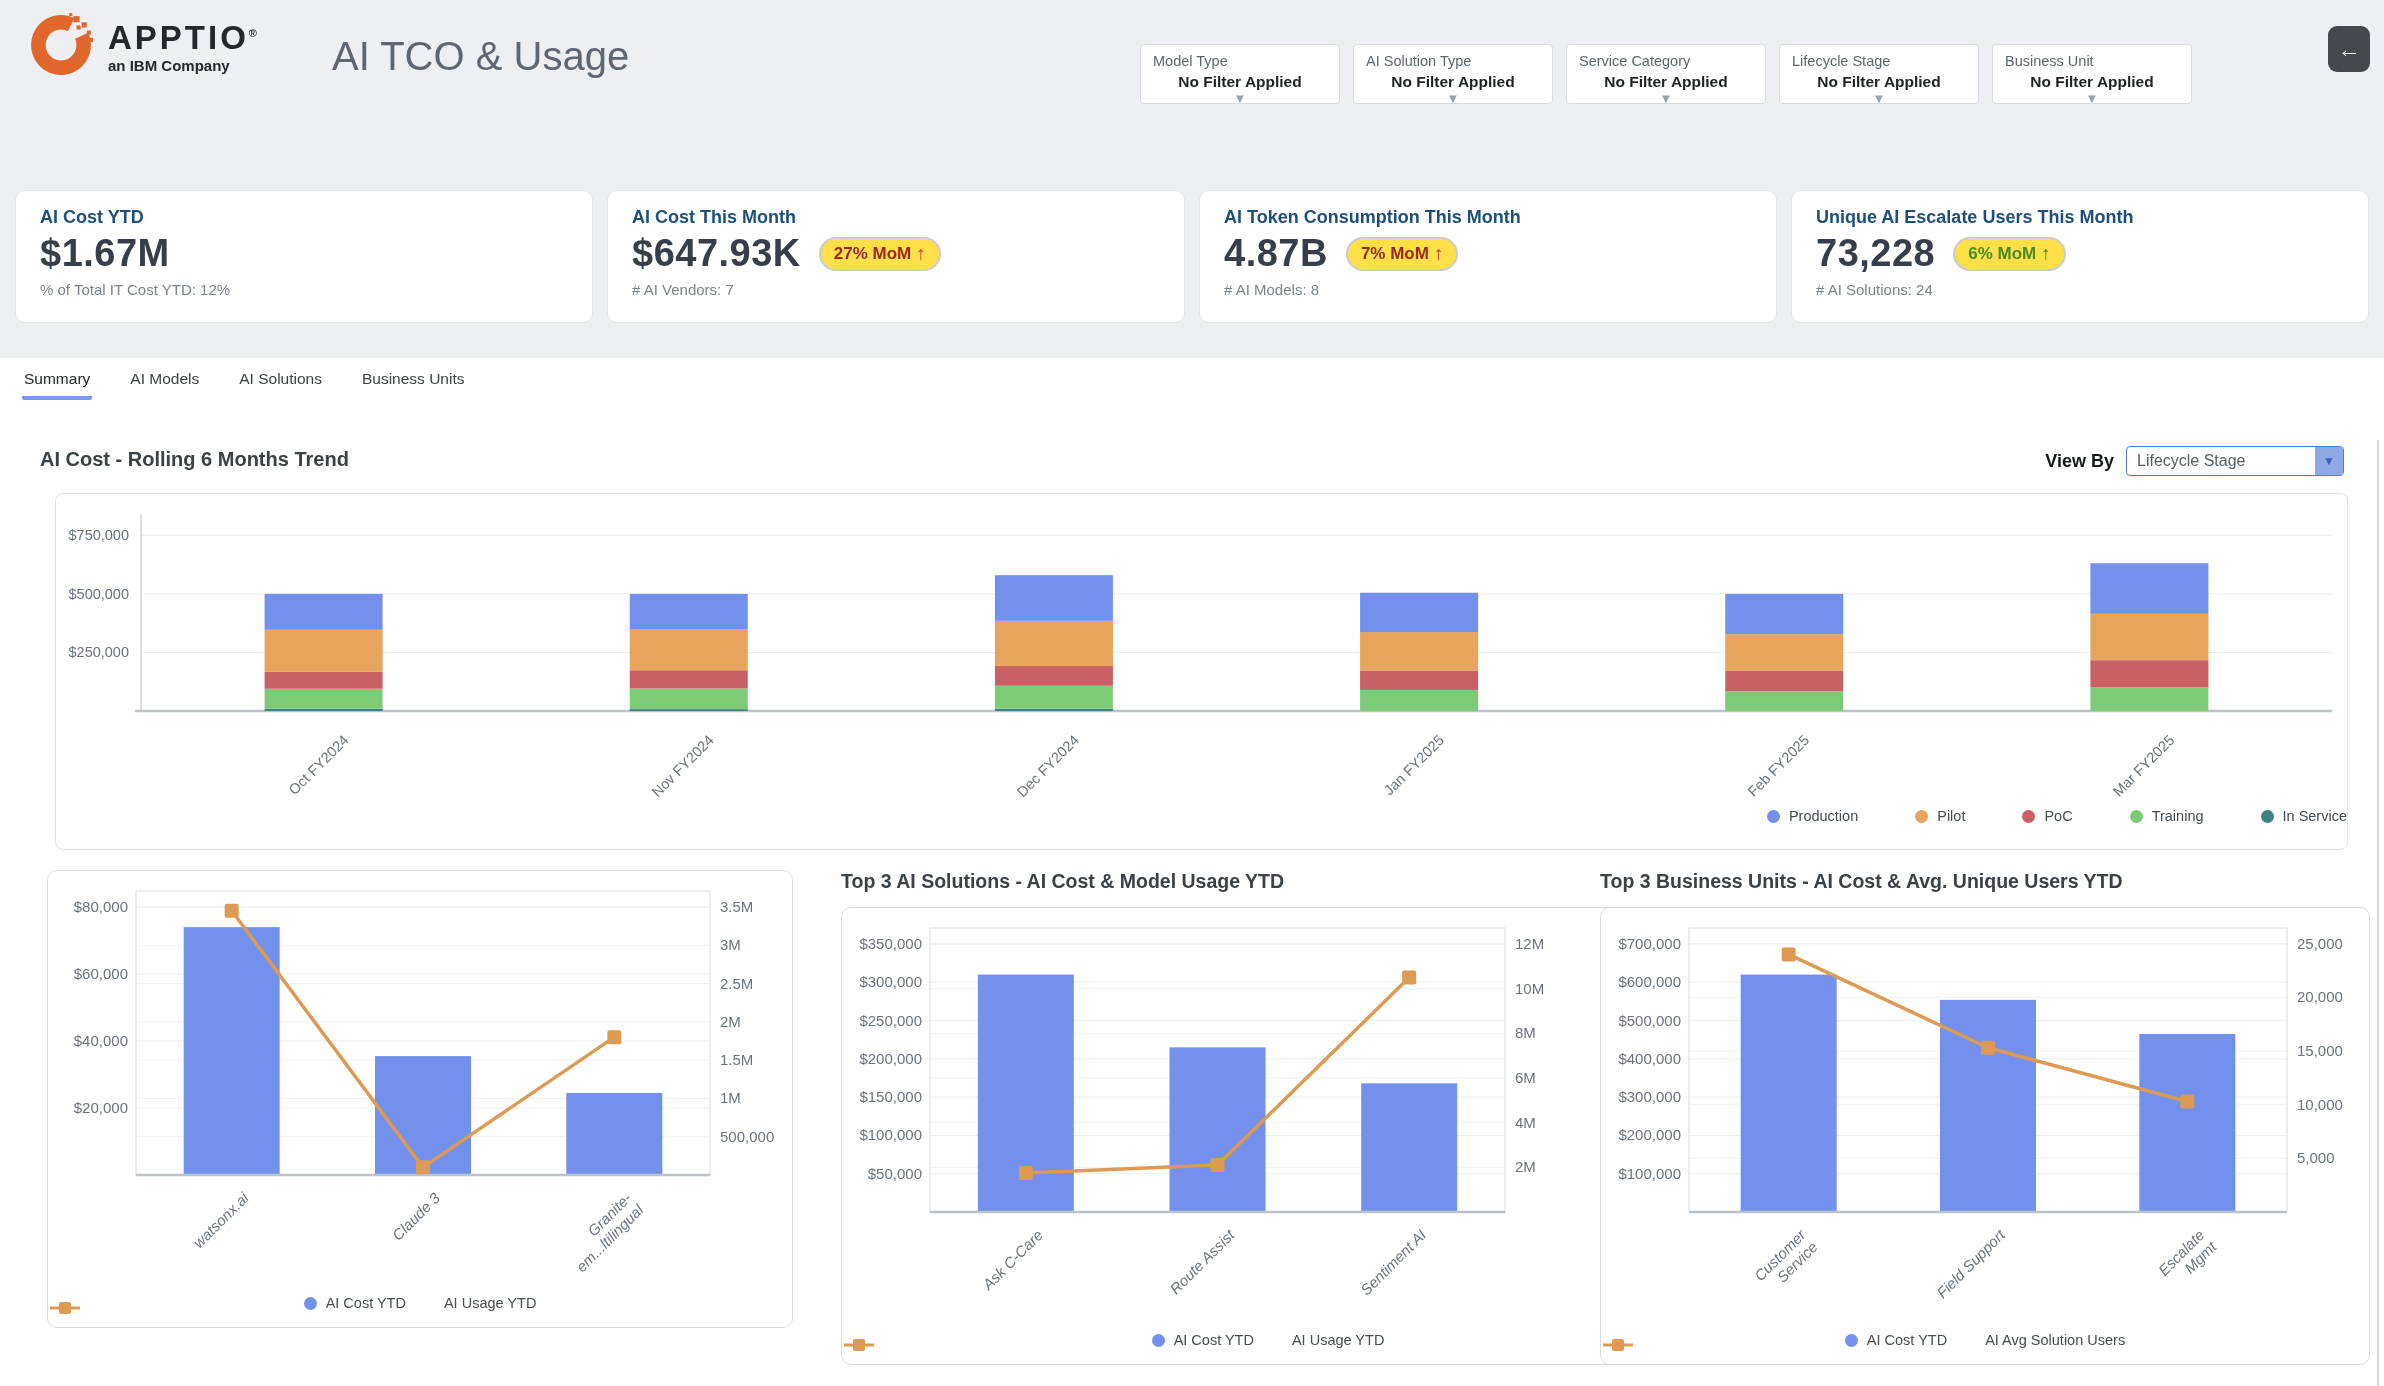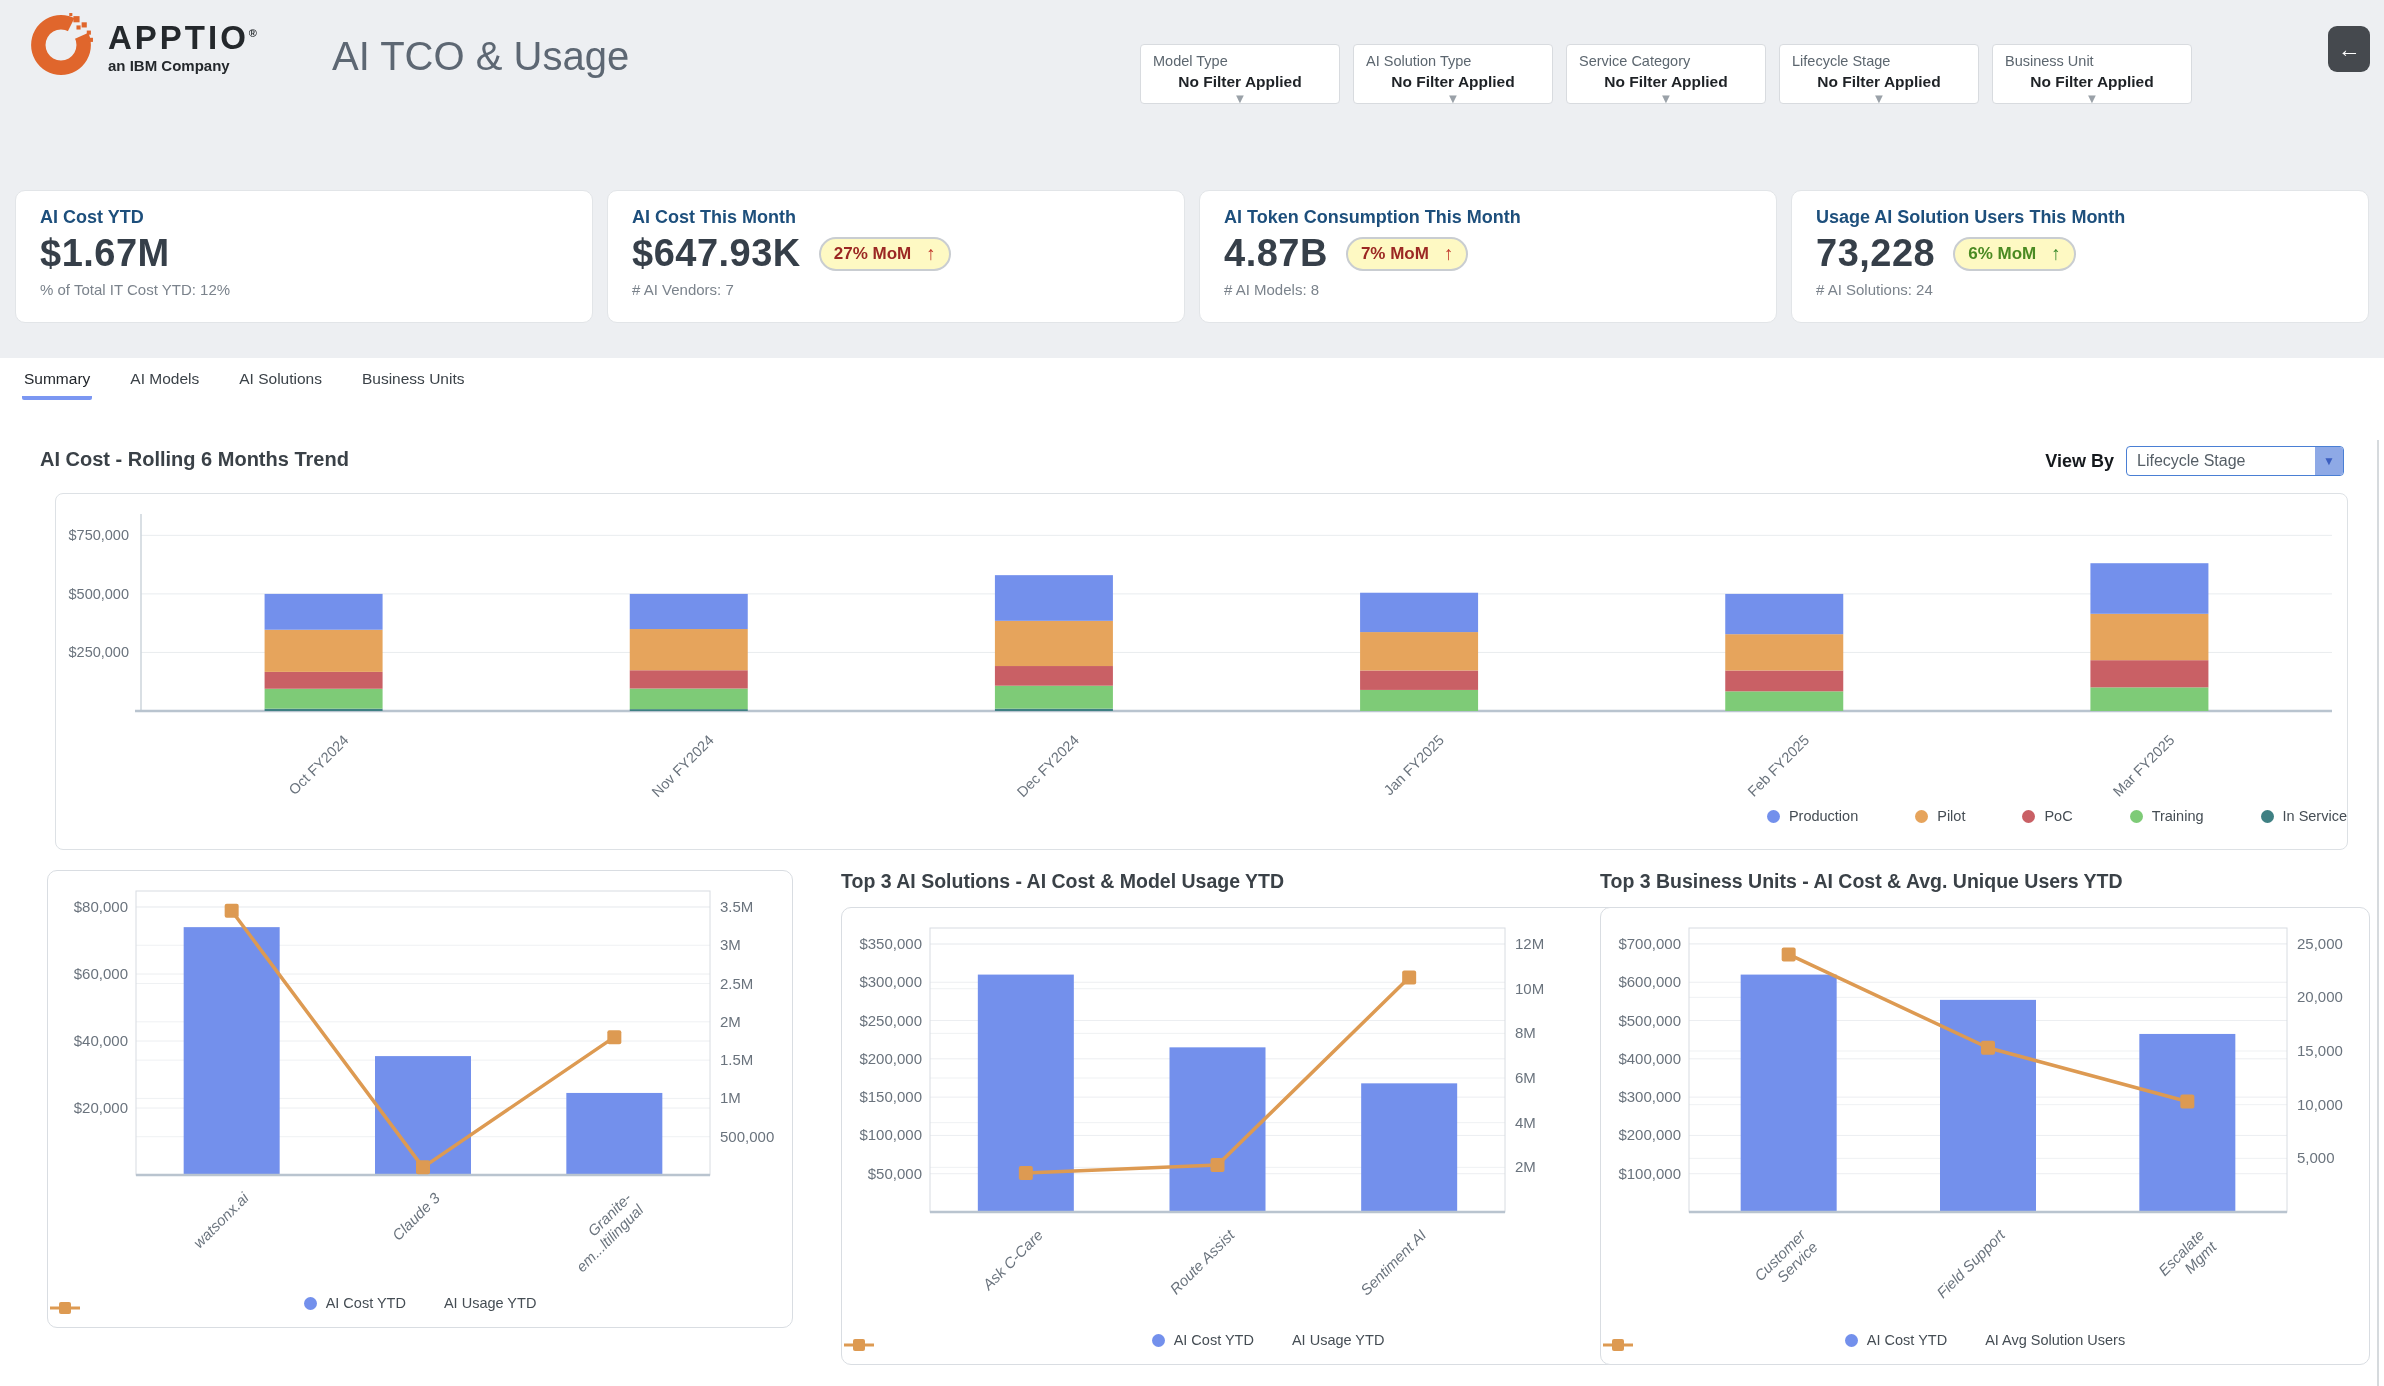--- a/index.html
+++ b/index.html
@@ -20,21 +20,21 @@
   .caret{font-size:13px;color:#9aa1a8;}
 
   .back-btn{position:absolute;left:2328px;top:26px;width:42px;height:46px;background:#45494e;border-radius:9px;color:#fff;font-size:23px;display:flex;align-items:center;justify-content:center;cursor:pointer;}
 
   
   .kpi-row{position:absolute;left:15px;top:190px;width:2354px;display:flex;gap:14px;}
   .kpi-card{flex:1;background:#fff;border:1px solid #e2e5e8;border-radius:10px;height:133px;padding:16px 24px;box-sizing:border-box;}
   .kpi-title{font-size:18px;font-weight:700;color:#1d4f7c;}
   .kpi-value-row{display:flex;align-items:center;gap:18px;margin-top:6px;}
   .kpi-value{font-size:38px;font-weight:800;color:#363f49;letter-spacing:.5px;line-height:1.05;}
-  .kpi-badge{display:flex;align-items:center;gap:15px;border:2px solid #c9cdd1;border-radius:22px;padding:4px 13px;font-size:17px;font-weight:700;background:#fef9c3;}
+  .kpi-badge{display:flex;align-items:center;gap:5px;border:2px solid #c9cdd1;border-radius:22px;padding:4px 13px;font-size:17px;font-weight:700;background:#fde047;}
   .kpi-sub{font-size:15px;color:#7b838c;margin-top:7px;}
 
   
   .content{position:absolute;left:0;top:358px;width:2384px;height:1028px;background:#fff;}
   .tabs{position:absolute;left:22px;top:6px;display:flex;gap:36px;}
   .tab{font-size:15.5px;color:#3b4248;padding:6px 2px 8px;cursor:pointer;border-bottom:4px solid transparent;}
   .tab.active{color:#22262b;border-bottom:4px solid #7b97f2;border-radius:2px;}
 
   .trend-title{position:absolute;left:40px;top:90px;font-size:20px;font-weight:700;color:#3a4147;}
   .viewby{position:absolute;right:40px;top:88px;display:flex;align-items:center;gap:12px;}
@@ -155,21 +155,21 @@
         <div class="kpi-value-row">
           <div class="kpi-value">4.87B</div>
           <div class="kpi-badge">
             <span style="color: rgb(155, 39, 35);">7% MoM</span>
             <span style="color: rgb(194, 59, 46); font-size: 19px;">↑</span>
           </div>
         </div>
         <div class="kpi-sub"># AI Models: 8</div>
       </div>
       <div class="kpi-card">
-        <div class="kpi-title">Usage AI Solution Users This Month</div>
+        <div class="kpi-title">Unique AI Escalate Users This Month</div>
         <div class="kpi-value-row">
           <div class="kpi-value">73,228</div>
           <div class="kpi-badge">
             <span style="color: rgb(74, 138, 34);">6% MoM</span>
             <span style="color: rgb(61, 140, 47); font-size: 19px;">↑</span>
           </div>
         </div>
         <div class="kpi-sub"># AI Solutions: 24</div>
       </div>
     </div>

